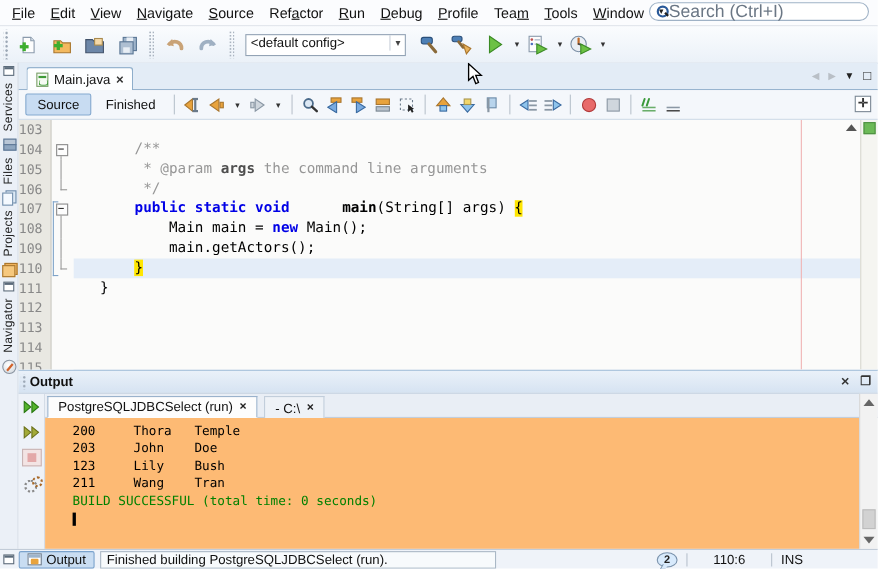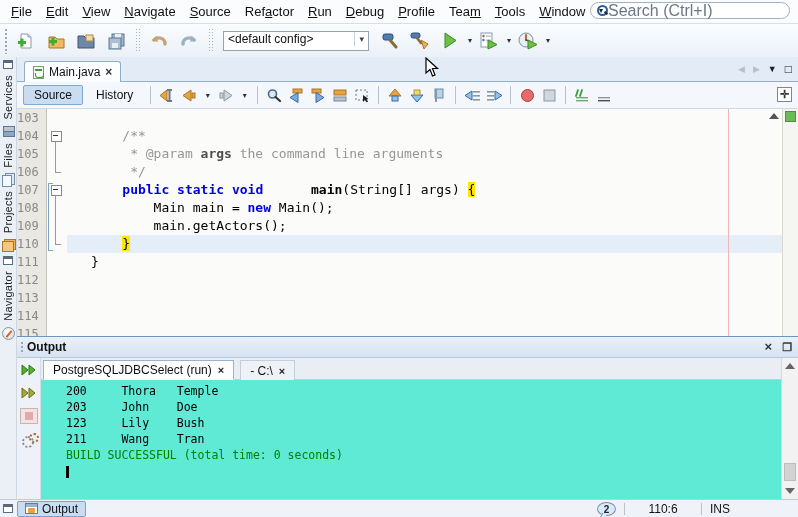--- a/index.html
+++ b/index.html
@@ -109,21 +109,21 @@
   .obtn.stopb { border: 1px solid #c9b4b4; background: #f3e4e4; }
   .stopsq { width: 8px; height: 8px; background: #e3a8a8; }
   .gearico { width: 14px; height: 12px; position: relative; }
   .gearico::before { content:""; position:absolute; left:0; top:3px; width:8px; height:8px; border:2px dotted #8a8a8a; border-radius:50%; }
   .gearico::after { content:""; position:absolute; left:7px; top:0; width:6px; height:6px; border:2px dotted #a86a2a; border-radius:50%; }
   .otabs { position: absolute; left: 24px; right: 0; top: 0; height: 22px; background: #e9eef5; border-bottom: 1px solid #c2cedb; display: flex; align-items: flex-end; padding-left: 2px; }
   .otab { height: 20px; display: flex; align-items: center; gap: 6px; padding: 0 9px; font-size: 12px; color: #111; margin-bottom: -1px; }
   .otab.active { background: #fdfdfd; border: 1px solid #9ab2cc; border-bottom: 1px solid #fdfdfd; }
   .otab.inactive { background: #eef2f7; border: 1px solid #c2cedb; border-bottom: none; margin-left: 6px; }
   .oclose { font-size: 11px; font-weight: bold; color: #222; }
-  .ocontent { position: absolute; left: 24px; right: 17px; top: 22px; bottom: 0; background: #5eead4; font-family: "DejaVu Sans Mono", monospace; font-size: 11.5px; padding-top: 3px; overflow: hidden; }
+  .ocontent { position: absolute; left: 24px; right: 17px; top: 22px; bottom: 0; background: #fdba74; font-family: "DejaVu Sans Mono", monospace; font-size: 11.5px; padding-top: 3px; overflow: hidden; }
   .oline { height: 16px; line-height: 16px; white-space: pre; padding-left: 25px; color: #000; }
   .oline.success { color: #008000; }
   .ocaret { display: inline-block; width: 3px; height: 12px; background: #000; vertical-align: middle; }
   .oscroll { position: absolute; right: 0; top: 0; bottom: 0; width: 17px; background: #f2f2f2; border-left: 1px solid #d8d8d8; }
   .oarr { position: absolute; left: 3px; width: 0; height: 0; border-left: 5px solid transparent; border-right: 5px solid transparent; }
   .oarr.up { top: 5px; border-bottom: 6px solid #666; }
   .oarr.dn { bottom: 5px; border-top: 6px solid #666; }
   .othumb { position: absolute; left: 2px; right: 2px; bottom: 18px; height: 18px; background: #d2d2d2; border: 1px solid #bcbcbc; }
 
   
@@ -289,21 +289,21 @@
       <div class="tabrow-ctrls">
         <span class="tc-dis">◀</span>
         <span class="tc-dis">▶</span>
         <span class="tc-dark">▼</span>
         <span class="tc-max">□</span>
       </div>
     </div>
 
     <div class="edbar">
       <span class="viewbtn sel">Source</span>
-      <span class="viewbtn">History</span>
+      <span class="viewbtn">Finished</span>
       <span class="esep"></span>
       <span class="ebtn">
         <svg width="16" height="15">
             <path d="M1 7.5 L8 2 L8 13 Z" fill="#e8a33d" stroke="#a9762e"></path>
             <rect x="9.5" y="2" width="2" height="11" fill="#6a7a8a"></rect>
             <rect x="8" y="1" width="5" height="2" fill="#6a7a8a"></rect>
             <rect x="8" y="12" width="5" height="2" fill="#6a7a8a"></rect>
           </svg>
       </span>
       <span class="ebtn">
@@ -531,20 +531,21 @@
 
   </div>
 </div>
 
 <div class="statusbar">
   <span class="dockico"></span>
   <span class="sb-outbtn">
     <span class="winico"></span>
     <span>Output</span>
   </span>
+  <span class="sb-msg">Finished building PostgreSQLJDBCSelect (run).</span>
   <span class="sb-spacer"></span>
   <span class="sb-badge">2</span>
   <span class="sb-sep"></span>
   <span class="sb-caret">110:6</span>
   <span class="sb-sep"></span>
   <span class="sb-ins">INS</span>
   <span class="sb-endpad"></span>
 </div>
 
 </body></html>

